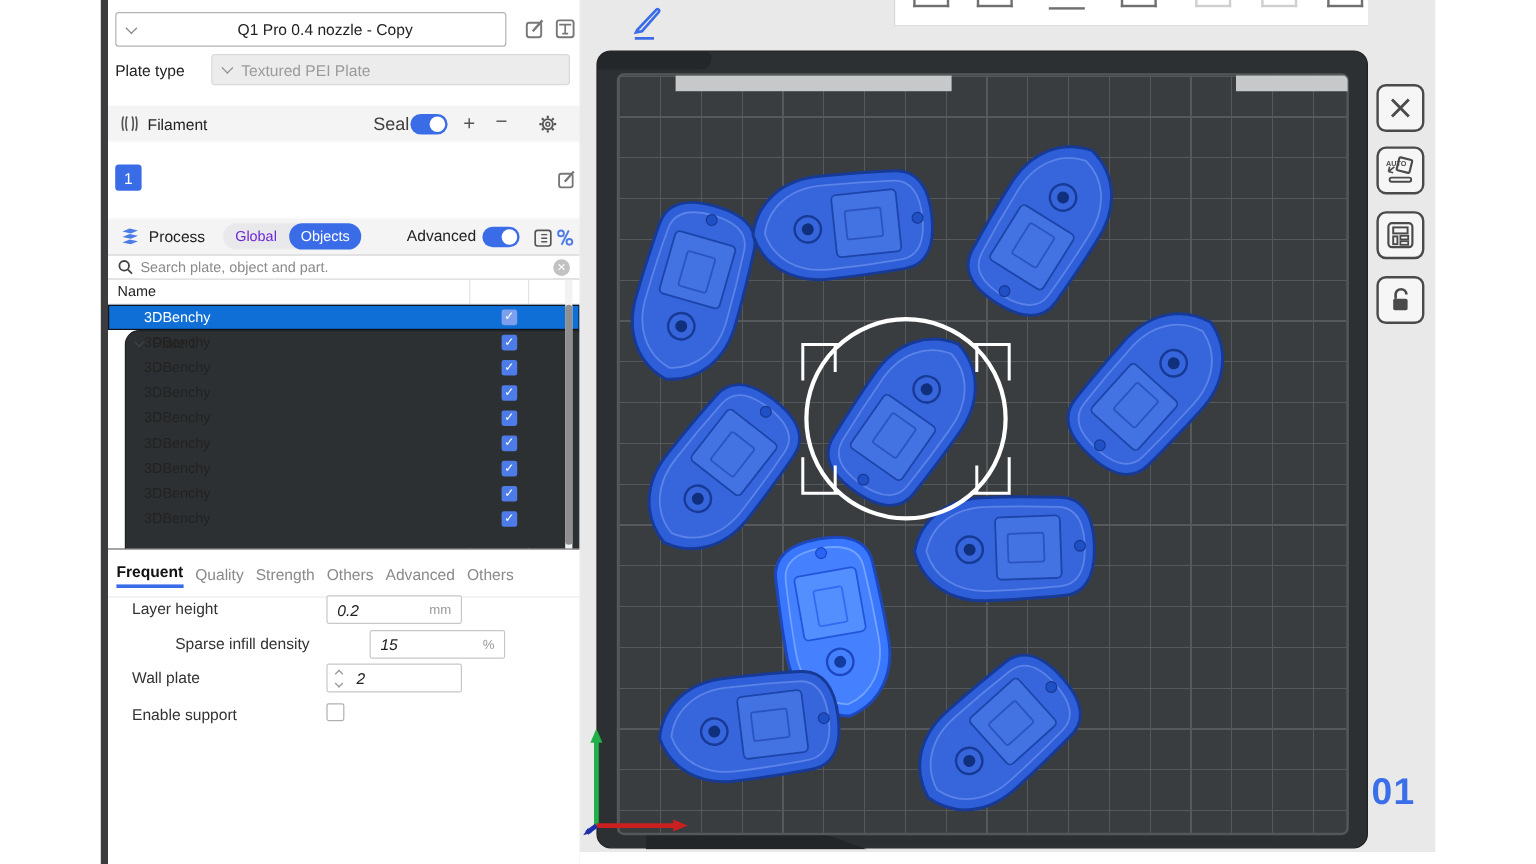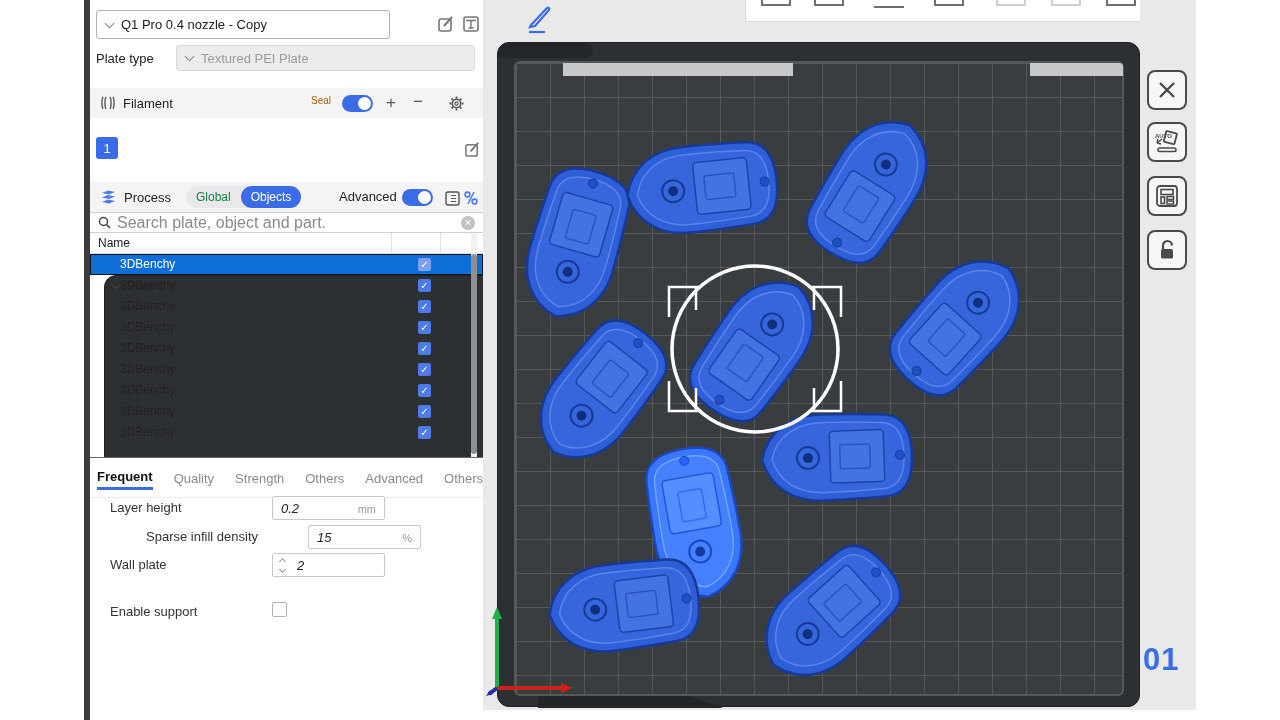--- a/index.html
+++ b/index.html
@@ -19,27 +19,27 @@
   .chev { position:absolute; left:9px; width:7px; height:7px; border-left:1.5px solid #888;
           border-bottom:1.5px solid #888; transform:rotate(-45deg); top:50%; margin-top:-5px; }
   .icon-btn { position:absolute; width:20px; height:20px; display:flex; align-items:center; justify-content:center; cursor:pointer; }
   .secbar { position:absolute; left:0; width:393px; height:30px; background:#f4f4f4;
             display:flex; align-items:center; font-size:13px; color:#222; }
   .toggle { position:absolute; width:31px; height:17px; background:#3b6ce8; border-radius:9px; }
   .toggle .knob { position:absolute; right:2px; top:2px; width:13px; height:13px; background:#fff; border-radius:50%; }
   .pm { position:absolute; font-size:17px; color:#555; line-height:17px; cursor:pointer; }
   .seg { position:absolute; left:96px; top:4px; height:22px; background:#e9e9eb; border-radius:11px;
          display:flex; align-items:center; font-size:12px; }
-  .seg .opt { padding:0 10px; color:#15803d; }
+  .seg .opt { padding:0 10px; color:#6d28d9; }
   .seg .opt.active { background:#3b6ce8; color:#fff; border-radius:11px; height:22px; line-height:22px; }
   .badge1 { position:absolute; left:6px; top:4px; width:22px; height:22px; background:#3b6ce8; color:#fff;
             font-size:13px; display:flex; align-items:center; justify-content:center; border-radius:3px; }
   .searchbar { position:absolute; left:0; top:212px; width:393px; height:21px; border-top:1px solid #cfcfcf;
                border-bottom:1px solid #cfcfcf; display:flex; align-items:center; }
-  .searchbar input { border:none; outline:none; flex:1; font-size:16px; color:#4d7c0f; height:18px;
+  .searchbar input { border:none; outline:none; flex:1; font-size:12px; color:#4d7c0f; height:18px;
                      font-family:"Liberation Sans",sans-serif; }
   .searchbar input::placeholder { color:#8a8a8a; }
   .clearbtn { width:14px; height:14px; border-radius:50%; background:#c2c2c2; color:#fff; font-size:9px;
               display:flex; align-items:center; justify-content:center; margin-right:8px; cursor:pointer; }
 
   .objlist { position:absolute; left:0; top:233px; width:393px; height:225px; overflow:hidden;
              border-bottom:1px solid #6b6b6b; font-size:12px; color:#222; }
   .objlist .colline { position:absolute; top:0; width:1px; height:225px; background:#e3e3e3; }
   .objlist .hdr { height:21px; line-height:21px; padding-left:8px; border-bottom:1px solid #dcdcdc; }
   .row { position:relative; height:21px; line-height:21px; }
@@ -48,21 +48,21 @@
   .row .cb { position:absolute; left:328px; top:4px; width:13px; height:13px; background:#4d7ce8;
              border-radius:2px; color:#fff; font-size:10px; line-height:13px; text-align:center; cursor:pointer; }
   .row.selected { background:#0f6fd7; color:#fff; outline:1px solid #10131a; outline-offset:-1px; }
   .row.selected .cb { background:#7ca0ee; }
   .rowchev { position:absolute; left:8px; top:6px; width:6px; height:6px; border-left:1.5px solid #444;
              border-bottom:1.5px solid #444; transform:rotate(-45deg); }
   .vscroll { position:absolute; left:381px; top:0; width:6px; height:225px; background:#f2f2f2; }
   .vscroll .thumb { position:absolute; left:0; top:21px; width:6px; height:200px; background:#8f8f8f; border-radius:3px; }
 
   .tabs { position:absolute; left:0; top:459px; width:393px; height:39px; display:flex; align-items:center;
-          gap:21px; padding-left:7px; font-size:13px; color:#8a8a8a; border-bottom:1px solid #ececec; background:#fff;text-align:center; }
+          gap:10px; padding-left:7px; font-size:13px; color:#8a8a8a; border-bottom:1px solid #ececec; background:#fff;text-align:center; }
   .tabs .tab { cursor:pointer; padding:3px 0; }
   .tabs .tab.active { color:#111; font-weight:bold; border-bottom:3px solid #3b6ce8; }
 
   .param-row { position:absolute; left:0; width:393px; height:24px; font-size:13px; color:#333; }
   .param-row .plabel { position:absolute; left:20px; top:4px; }
   .pbox { position:absolute; left:182px; top:0; width:113px; height:24px; border:1px solid #c8c8c8;
           border-radius:2px; background:#fff; font-size:13px; color:#222; }
   .pbox .val { position:absolute; left:8px; top:4px;font-style:italic; }
   .pbox .unit { position:absolute; right:8px; top:6px; font-size:11px; color:#9a9a9a; }
   .pbox.spin .val { left:24px; }
@@ -121,21 +121,21 @@
 </style>
 </head>
 <body>
 
 <div class="app">
   <div class="left-gap"></div>
   <div class="left-divider"></div>
 
   <div class="sidebar">
 
-    <div class="combo" style="left:6px; top:10px; width:294px; height:29px;">
+    <div class="combo" style="left:6px; top:10px; width:326px; height:29px;justify-content:center;">
       <span class="chev"></span>
       <span>Q1 Pro 0.4 nozzle - Copy</span>
     </div>
     <div class="icon-btn" style="left:346px; top:14px;">
       <svg width="18" height="18" viewBox="0 0 18 18">
         <rect x="2" y="4" width="12" height="12" rx="2" fill="none" stroke="#777" stroke-width="1.6"></rect>
         <path d="M7 11 L15 2" stroke="#777" stroke-width="2" fill="none"></path>
       </svg>
     </div>
     <div class="icon-btn" style="left:371px; top:14px;">
@@ -150,21 +150,21 @@
       <span class="chev"></span>
       <span>Textured PEI Plate</span>
     </div>
 
     <div class="secbar" style="top:88px;">
       <svg style="margin-left:9px;" width="18" height="16" viewBox="0 0 18 16">
         <path d="M4 2 C2.6 4,2.6 12,4 14 M7 2 C5.6 4,5.6 12,7 14 M11 2 C12.4 4,12.4 12,11 14 M14 2 C15.4 4,15.4 12,14 14" stroke="#555" stroke-width="1.4" fill="none"></path>
       </svg>
       <span style="margin-left:6px;">Filament</span>
     </div>
-    <span style="position:absolute; left:221px; top:95px; font-size:10px; color:#a16207;">Seal</span>
+    <span style="position:absolute; left:221px; top:95px; font-size:15px; color:#404040;">Seal</span>
     <div class="toggle" style="left:252px; top:95px;">
       <div class="knob"></div>
     </div>
     <span class="pm" style="left:296px; top:94px;">+</span>
     <span class="pm" style="left:323px; top:93px;">−</span>
     <div class="icon-btn" style="left:356px; top:93px;">
       <svg width="17" height="17" viewBox="0 0 17 17">
         <circle cx="8.5" cy="8.5" r="4.2" fill="none" stroke="#555" stroke-width="1.5"></circle>
         <circle cx="8.5" cy="8.5" r="1.6" fill="none" stroke="#555" stroke-width="1.2"></circle>
         <g stroke="#555" stroke-width="1.8">
@@ -301,21 +301,21 @@
     <div class="param-row" style="top:553px;">
       <span class="plabel">Wall plate</span>
       <div class="pbox spin">
         <span class="spinner">
           <span class="up"></span>
           <span class="dn"></span>
         </span>
         <span class="val">2</span>
       </div>
     </div>
-    <div class="param-row" style="top:584px;margin-top:16px;">
+    <div class="param-row" style="top:584px;">
       <span class="plabel">Enable support</span>
       <div class="pcheck"></div>
     </div>
   </div>
 
   <div class="viewport">
     <div class="vp-right-white"></div>
 
     <div class="topbar-stub">
       <div class="stub" style="left:15px;"></div>

